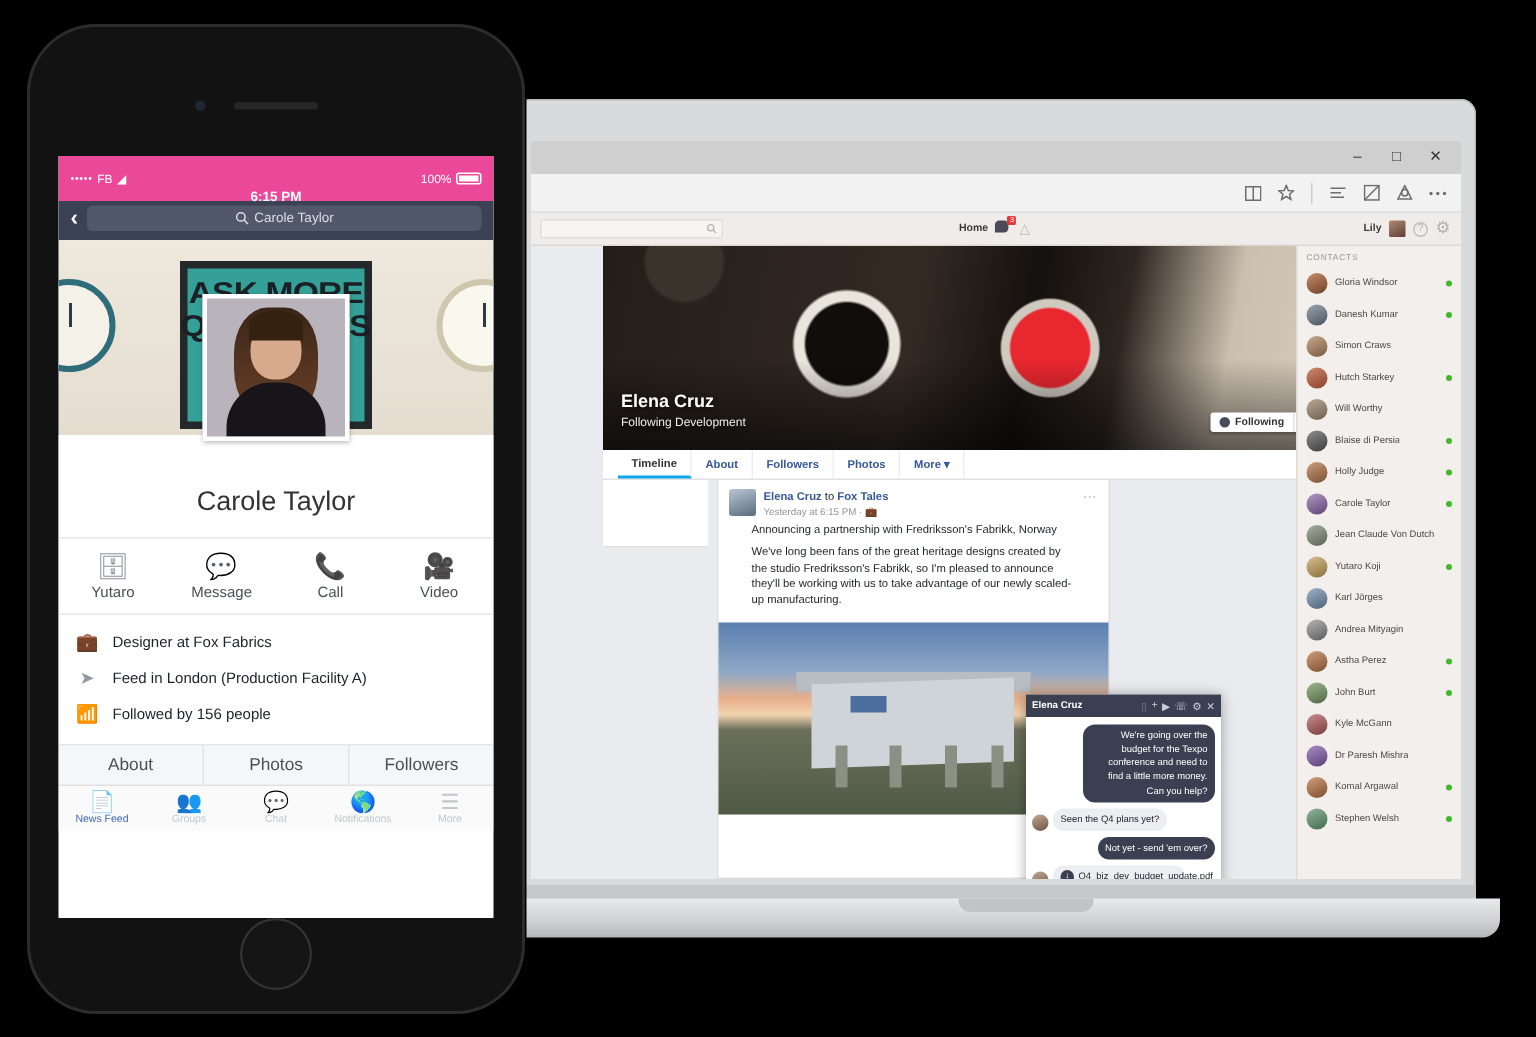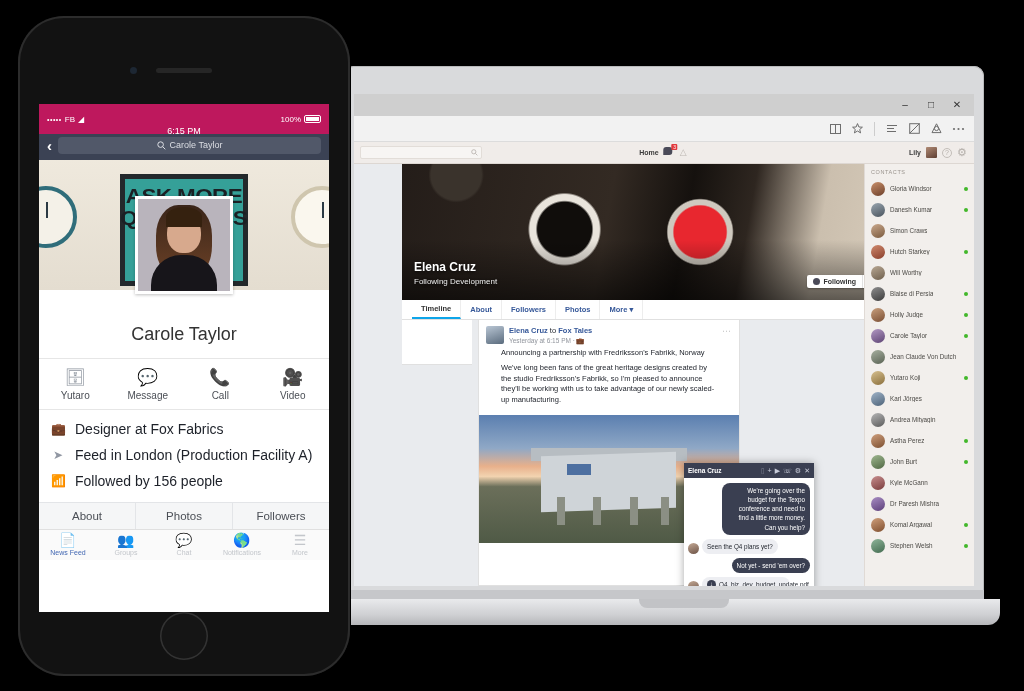--- a/index.html
+++ b/index.html
@@ -124,24 +124,24 @@
   .c-dot.off{background:transparent;}
 
   
   #phone{position:absolute;left:18px;top:16px;width:332px;height:660px;}
   .ph-body{position:absolute;inset:0;background:#121212;border-radius:46px;box-shadow:inset 0 0 0 2px #2c2c2c, 0 0 0 1px #000;}
   .ph-screen{position:absolute;left:21px;top:88px;width:290px;height:508px;background:#fff;overflow:hidden;}
   .ph-speaker{position:absolute;left:50%;top:52px;transform:translateX(-50%);width:56px;height:5px;border-radius:3px;background:#262626;}
   .ph-cam{position:absolute;left:calc(50% - 54px);top:51px;width:7px;height:7px;border-radius:50%;background:#1d2733;}
   .ph-home{position:absolute;left:50%;bottom:16px;transform:translateX(-50%);width:48px;height:48px;border-radius:50%;background:#151515;box-shadow:inset 0 0 0 1.5px #333;}
 
-  .ios-status{height:20px;background:#be185d;display:flex;align-items:center;padding:15px 8px;color:#fff;font-size:8px;position:relative;}
+  .ios-status{height:20px;background:#ec4899;display:flex;align-items:center;padding:15px 8px;color:#fff;font-size:8px;position:relative;}
   .dots{letter-spacing:.5px;font-size:7px;}
   .st-left{display:flex;align-items:center;gap:3px;}
-  .st-time{position:absolute;left:50%;transform:translateX(-50%);font-weight:normal;font-size:9px;margin-top:23px;}
+  .st-time{position:absolute;left:50%;transform:translateX(-50%);font-weight:bold;font-size:9px;margin-top:23px;}
   .st-right{margin-left:auto;display:flex;align-items:center;gap:3px;font-size:8px;}
   .batt{width:17px;height:8px;border:1px solid #fff;border-radius:2px;padding:1px;}
   .batt i{display:block;width:100%;height:100%;background:#fff;}
 
   .ios-nav{height:26px;background:#3b4254;display:flex;align-items:center;gap:6px;padding:0 8px 4px;}
   .ios-back{color:#fff;font-size:15px;line-height:15px;font-weight:bold;}
   .ios-search{flex:1;height:17px;background:#515869;border-radius:4px;display:flex;align-items:center;justify-content:center;gap:4px;color:#dcdee4;font-size:9px;}
 
   .ph-cover{height:130px;position:relative;overflow:hidden;background:#0c4a6e;}
   .ph-cover-bg{position:absolute;inset:0;background:linear-gradient(#efe9dd,#e4ddd0);}
@@ -159,21 +159,21 @@
   .av-body{position:absolute;left:50%;bottom:0;transform:translateX(-50%);width:66px;height:36px;border-radius:30px 30px 0 0;background:#17151a;}
 
   .ph-name{text-align:center;font-size:18px;color:#333;padding:34px 0 13px;background:#fff;}
   .ph-actions{display:flex;border-top:1px solid #e6e6e6;border-bottom:1px solid #e6e6e6;background:#fff;}
   .pa{flex:1;text-align:center;padding:9px 0 8px;}
   .pa-ico{height:19px;color:#8d949e;font-size:17px;line-height:19px;}
   .pa-lbl{font-size:10px;color:#4b4f56;margin-top:3px;}
   .ph-info{background:#fff;padding:6px 12px 8px;}
   .pi{display:flex;align-items:center;gap:10px;padding:5px 0;}
   .pi-ico{width:14px;color:#9197a3;font-size:12px;text-align:center;}
-  .pi-txt{font-size:14px;color:#1d2129;}
+  .pi-txt{font-size:10px;color:#1d2129;}
   .ph-tabs{display:flex;background:#f5f6f7;border-top:1px solid #e3e5e8;}
   .pt{flex:1;text-align:center;padding:7px 0;font-size:11.5px;color:#4b4f56;border-right:1px solid #e3e5e8;}
   .pt:last-child{border-right:none;}
   .ph-tabbar{display:flex;background:#fafafa;border-top:1px solid #e0e0e0;padding:3px 0 4px;}
   .tb{flex:1;text-align:center;}
   .tb-i{height:15px;font-size:14px;line-height:15px;color:#c3c6cb;}
   .tb-t{font-size:7px;color:#c3c6cb;margin-top:1px;}
   .tb.active .tb-i,.tb.active .tb-t{color:#4267b2;}
 </style>
 </head>

